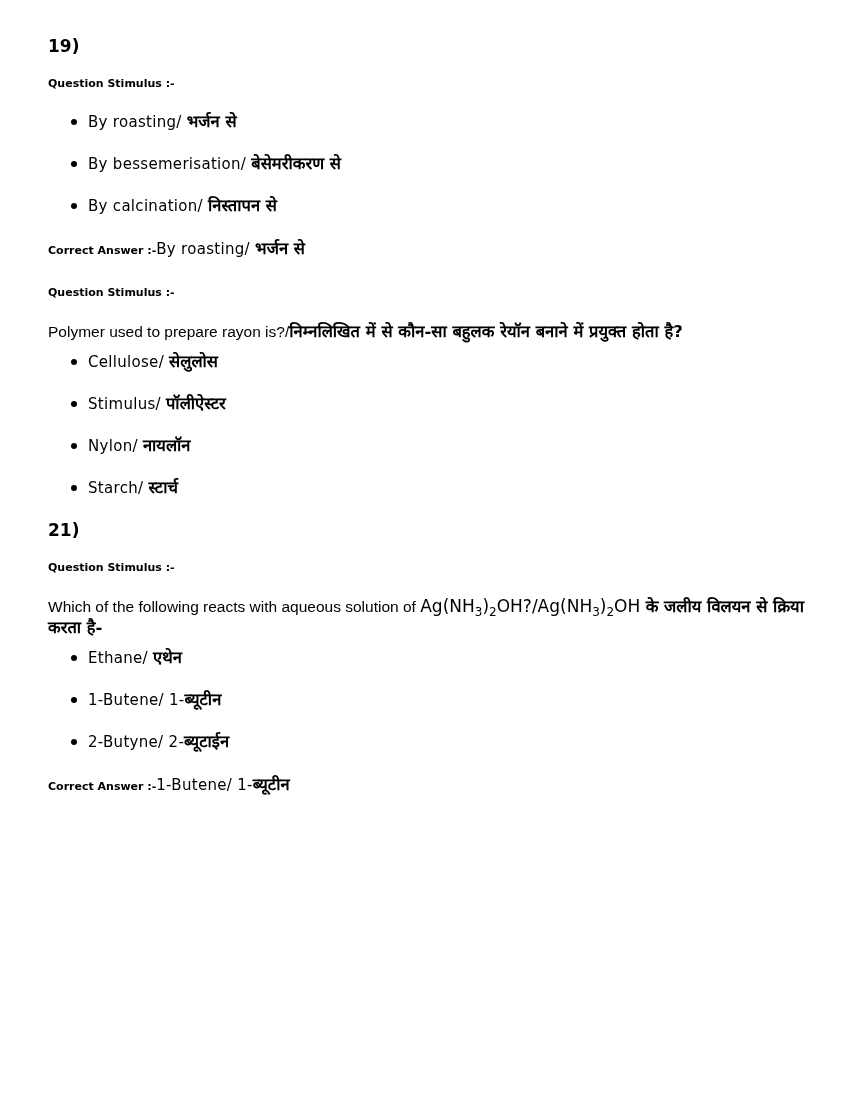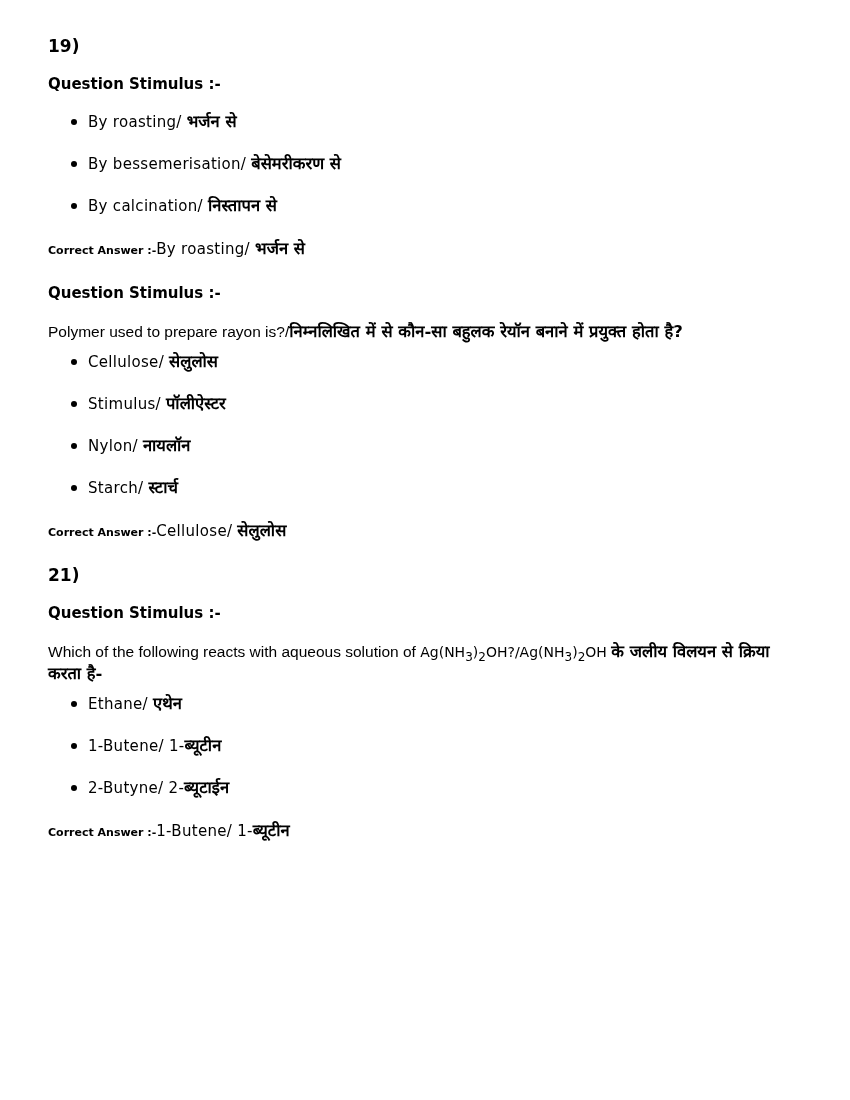--- a/index.html
+++ b/index.html
@@ -24,34 +24,34 @@
   }
   .qnum {
     font-family: "DejaVu Sans", sans-serif;
     font-size: 17px;
     font-weight: bold;
     line-height: 20px;
     margin: 0 0 18px 0;
   }
   .qhead {
     font-family: "DejaVu Sans", sans-serif;
-    font-size: 15px;
+    font-size: 11px;
     font-weight: bold;
     line-height: 20px;
     margin: 0 0 18px 0;
   }
   .qtext {
     font-family: "Liberation Sans", sans-serif;
     font-size: 15.5px;
     line-height: 21px;
     margin: 0 0 10px 0;
   }
   .formula {
     font-family: "DejaVu Sans", sans-serif;
-    font-size: 14px;
+    font-size: 17px;
   }
   sub.fsub {
     font-family: "DejaVu Sans", sans-serif;
     font-size: 12px;
     line-height: 0;
   }
   .hi {
     font-family: "DejaVu Sans", sans-serif;
     font-weight: bold;
     font-size: 16.5px;
@@ -116,21 +116,20 @@
 
   <section class="question-block">
     <h3 class="qhead">Question Stimulus :-</h3>
     <p class="qtext"><span>Polymer used to prepare rayon is?/</span><span class="hi">निम्नलिखित में से कौन-सा बहुलक रेयॉन बनाने में प्रयुक्त होता है?</span></p>
     <ul class="options">
       <li><span class="bullet-dot"></span><span>Cellulose/ </span><span class="hi">सेलुलोस</span></li>
       <li><span class="bullet-dot"></span><span>Stimulus/ </span><span class="hi">पॉलीऐस्टर</span></li>
       <li><span class="bullet-dot"></span><span>Nylon/ </span><span class="hi">नायलॉन</span></li>
       <li><span class="bullet-dot"></span><span>Starch/ </span><span class="hi">स्टार्च</span></li>
     </ul>
-    <p class="answer"><strong class="alabel">Correct Answer :-</strong><span class="aval">Cellulose/ </span><span class="hi">सेलुलोस</span></p>
   </section>
 
   <section class="question-block">
     <h2 class="qnum">21)</h2>
     <h3 class="qhead">Question Stimulus :-</h3>
     <p class="qtext"><span>Which of the following reacts with aqueous solution of </span><span class="formula">Ag(NH</span><sub class="fsub">3</sub><span class="formula">)</span><sub class="fsub">2</sub><span class="formula">OH?/Ag(NH</span><sub class="fsub">3</sub><span class="formula">)</span><sub class="fsub">2</sub><span class="formula">OH </span><span class="hi">के जलीय विलयन से क्रिया करता है-</span></p>
     <ul class="options">
       <li><span class="bullet-dot"></span><span>Ethane/ </span><span class="hi">एथेन</span></li>
       <li><span class="bullet-dot"></span><span>1-Butene/ 1-</span><span class="hi">ब्यूटीन</span></li>
       <li><span class="bullet-dot"></span><span>2-Butyne/ 2-</span><span class="hi">ब्यूटाईन</span></li>

